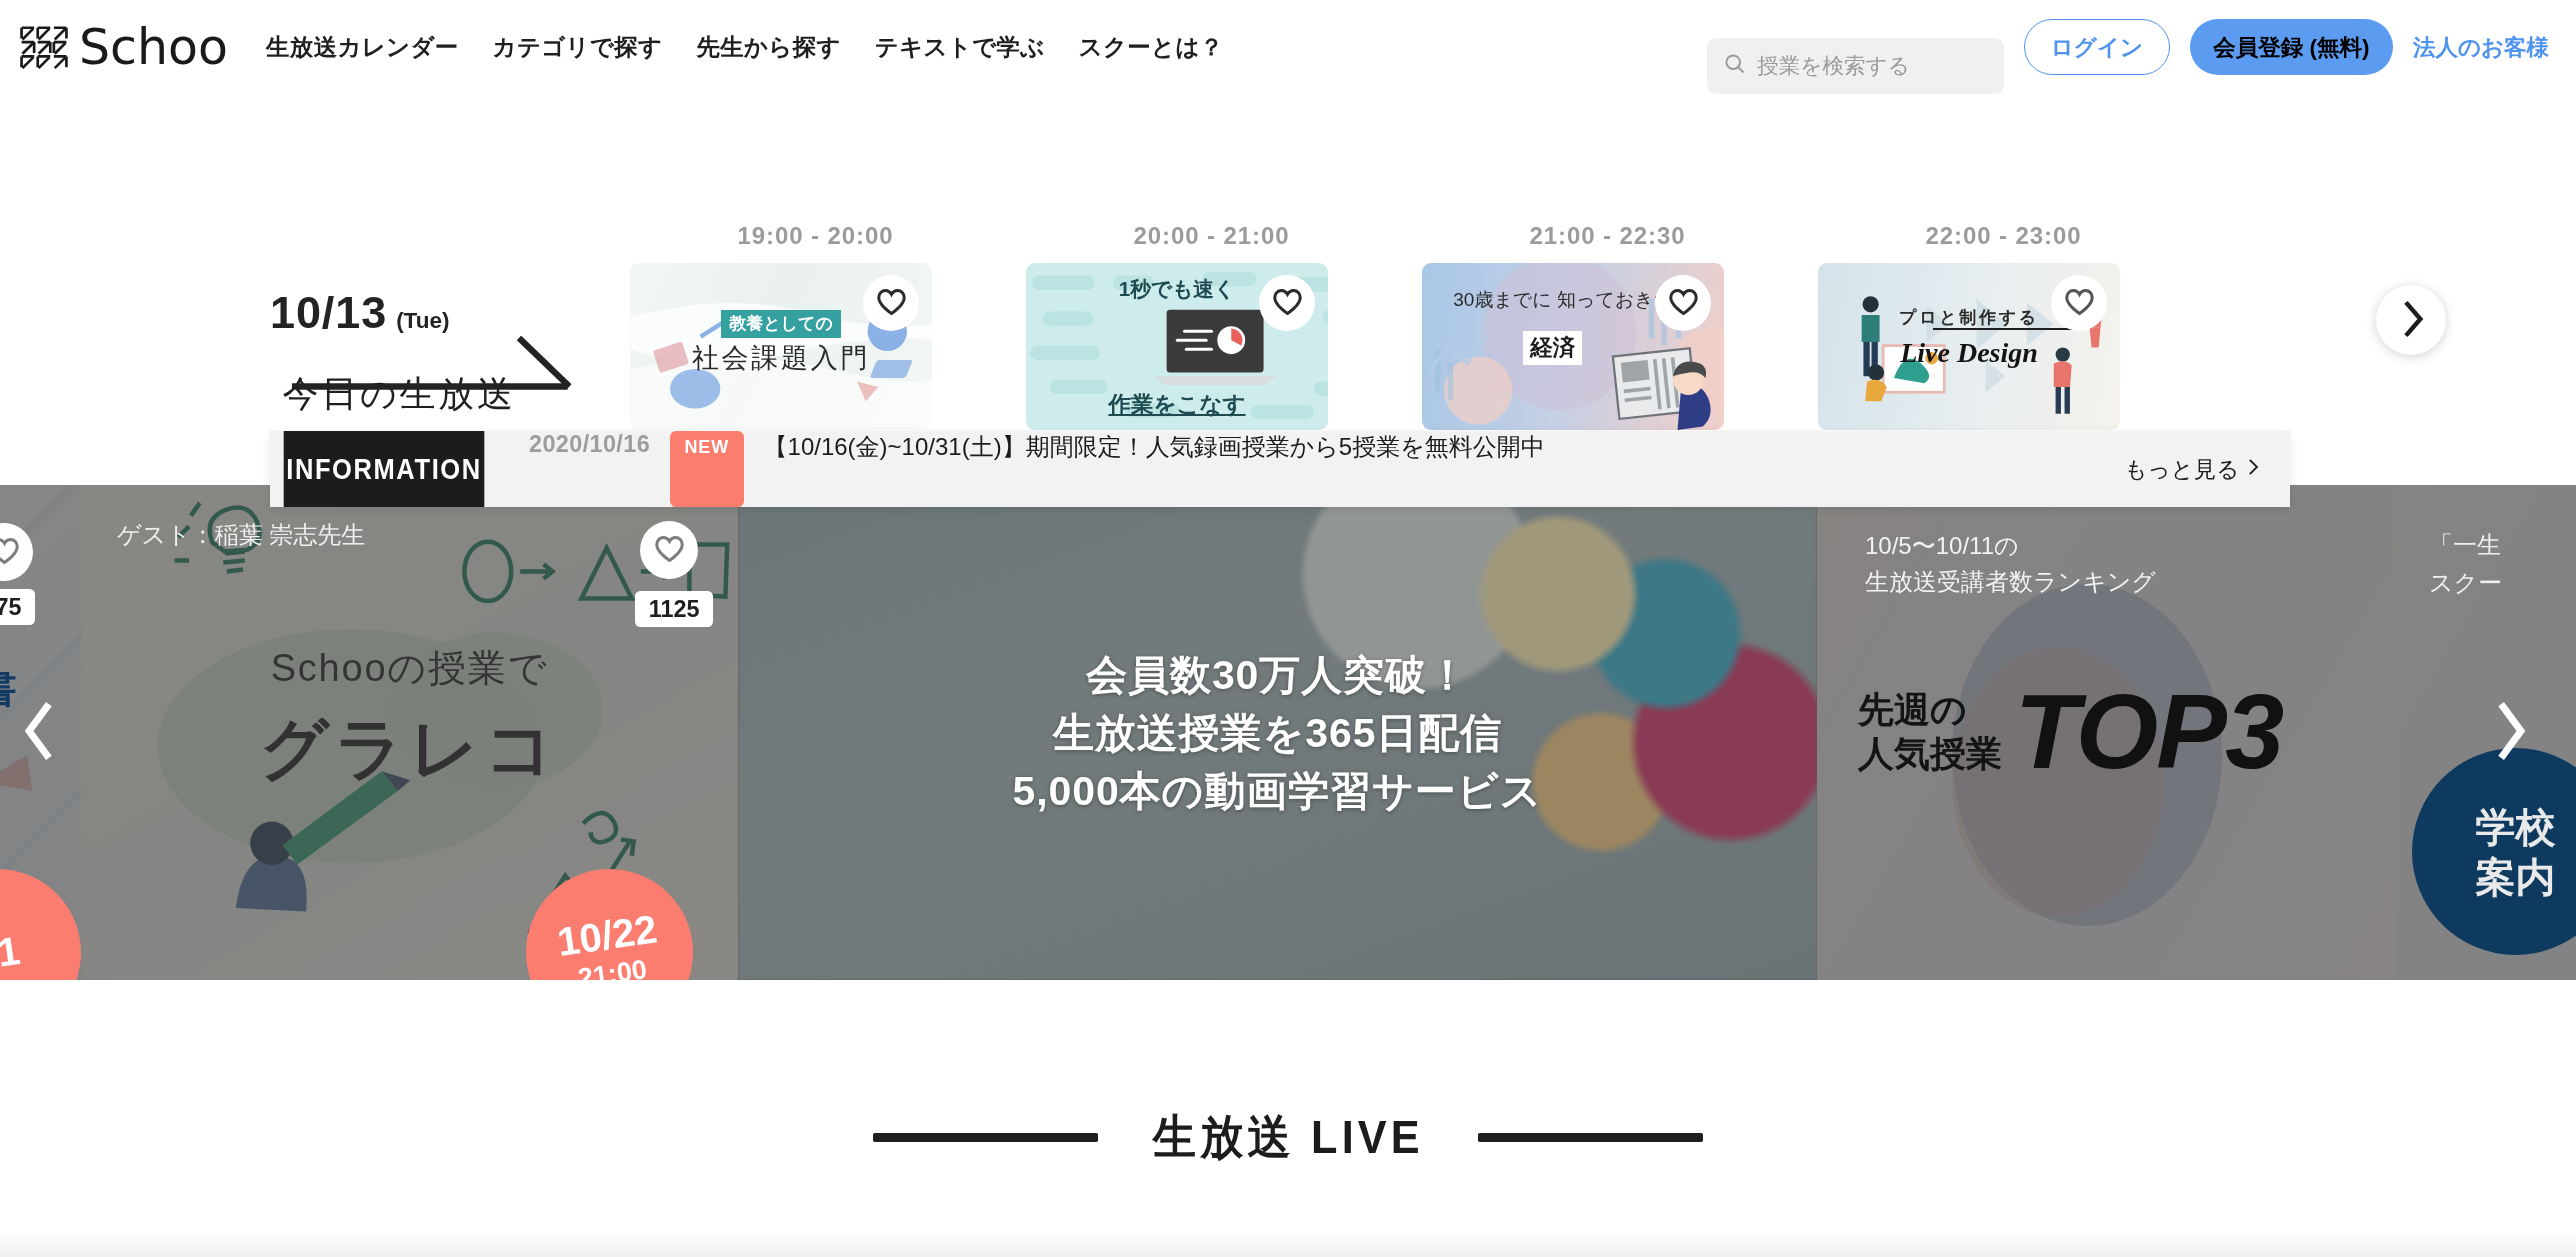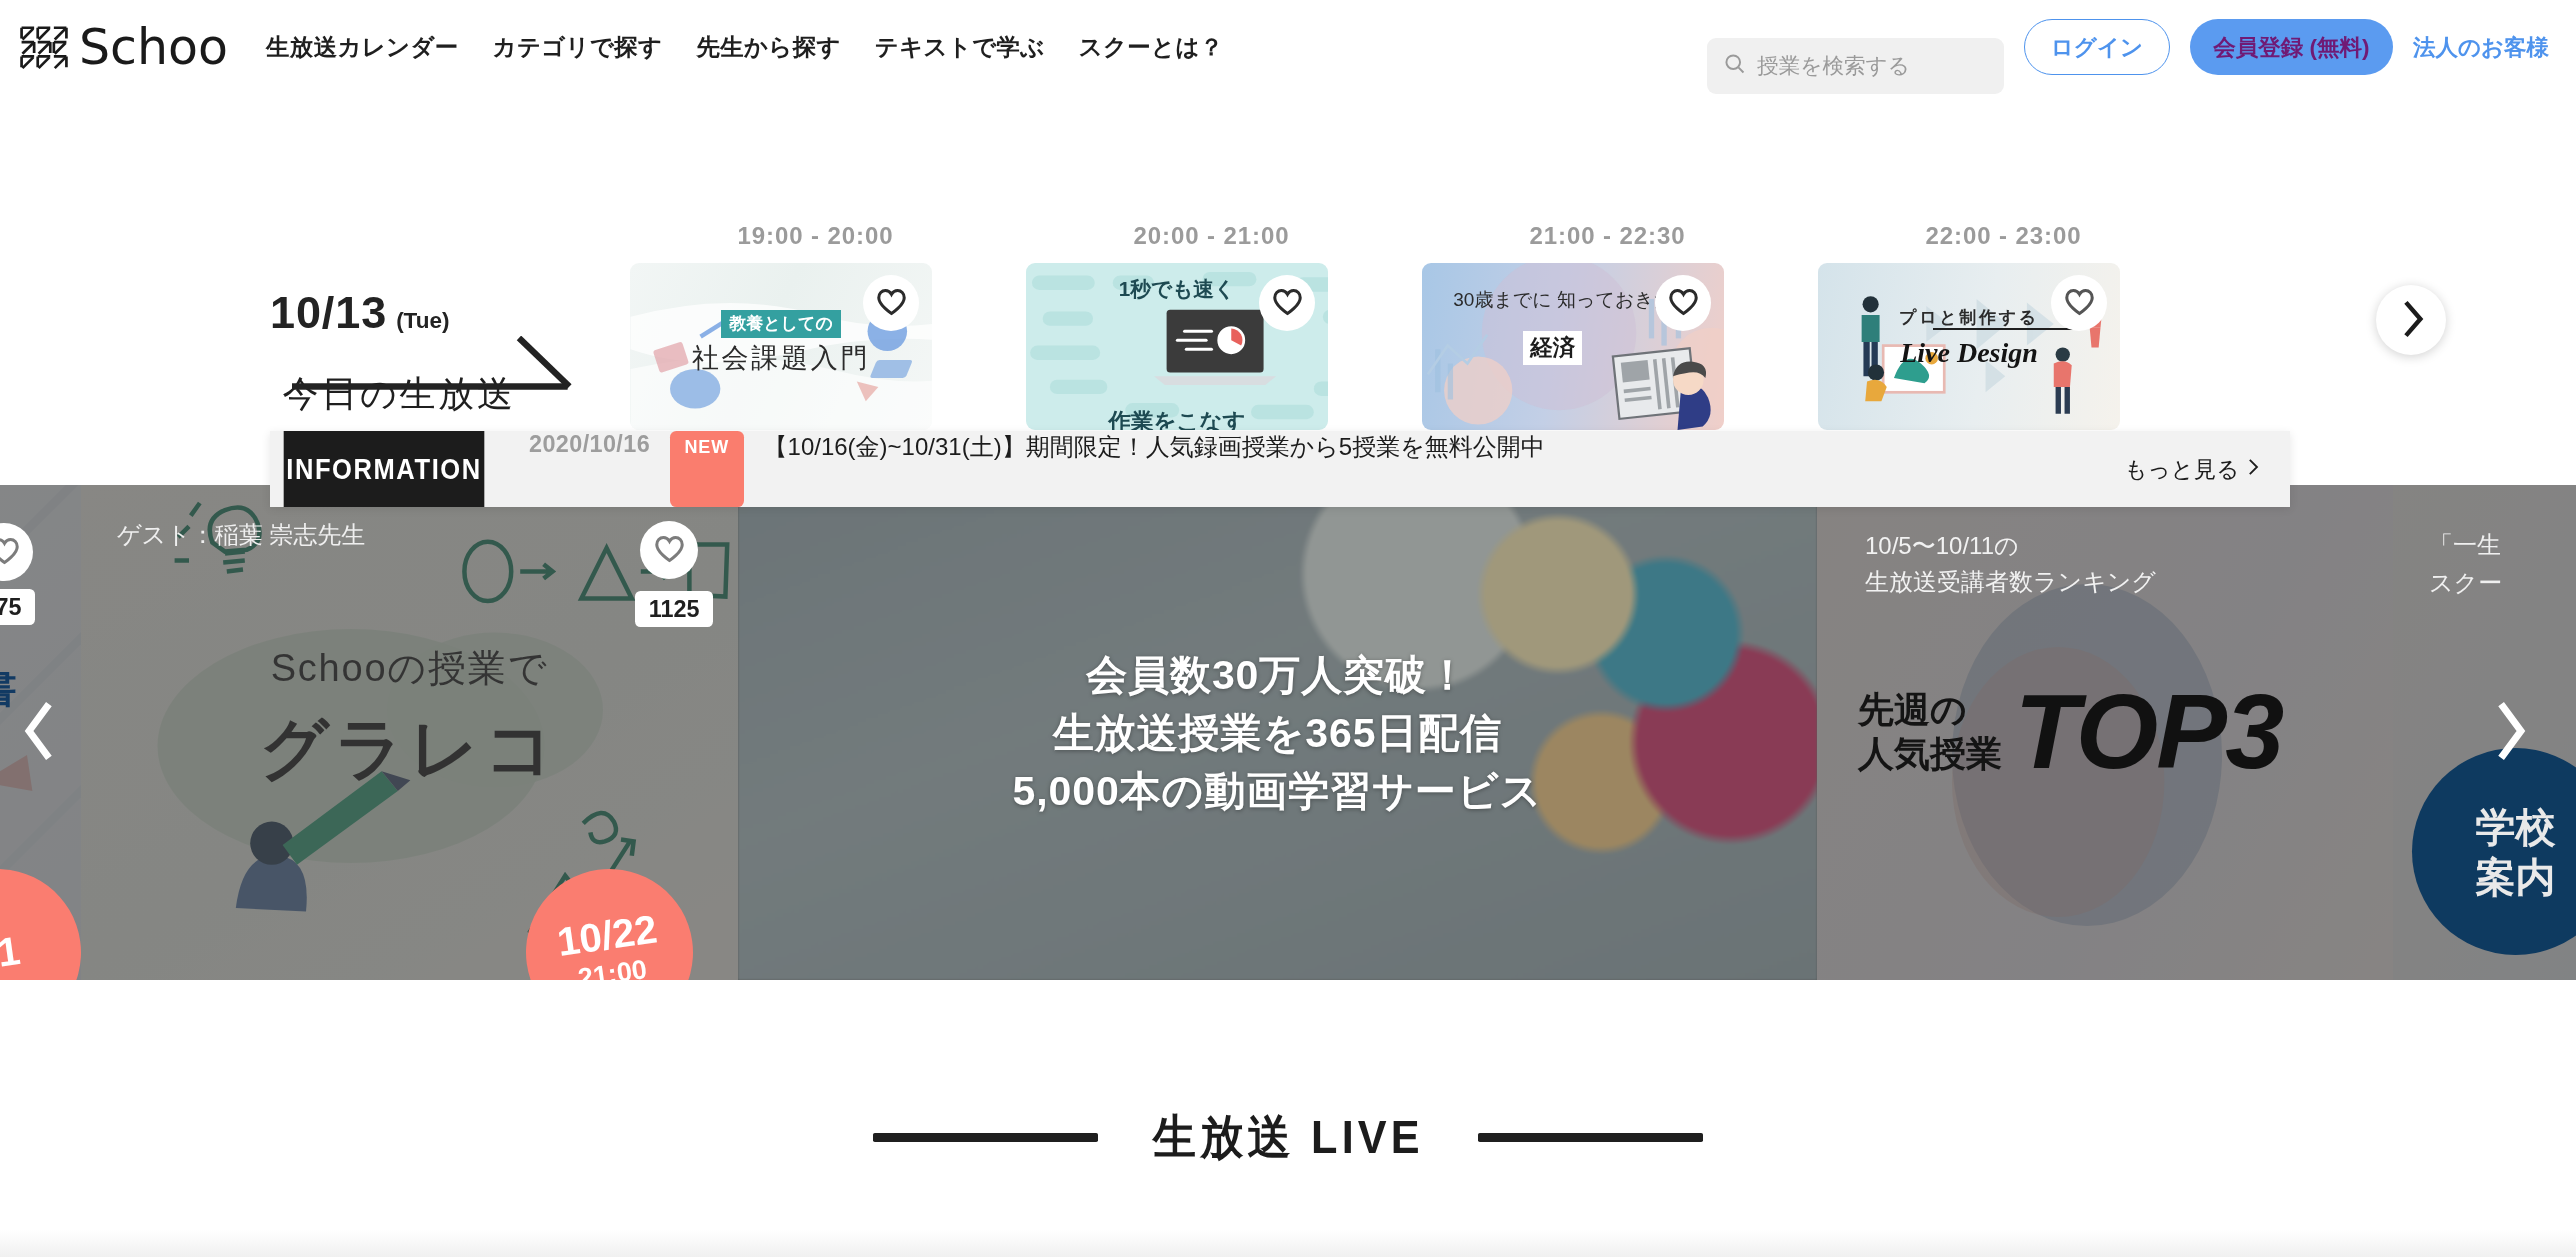--- a/index.html
+++ b/index.html
@@ -71,21 +71,21 @@
     color: #4e93ed;
     font-size: 22.5px; font-weight: 700;
     display: flex; align-items: center; justify-content: center;
     background: #fff; cursor: pointer;
     padding: 0 20px;
   }
   .btn-signup {
     height: 56px;
     border-radius: 31px;
     background: #5b9bf0;
-    color: #701a75;
+    color: #000000;
     font-size: 22.5px; font-weight: 700;
     display: flex; align-items: center; justify-content: center;
     padding: 0 23.4px; cursor: pointer; border: none;
     white-space: nowrap;
   }
   .link-corp {
     font-size: 22.5px; color: #4e93ed; font-weight: 700;
     white-space: nowrap; cursor: pointer;
   }
 
@@ -492,21 +492,21 @@
             <circle cx="78" cy="34" r="17" fill="#fff" stroke="#3b3b3b" stroke-width="3"></circle>
             <path d="M78 34 L78 21 A13 13 0 0 1 89 40 Z" fill="#e8615c"></path>
             <g stroke="#fff" stroke-width="3.4" stroke-linecap="round">
               <line x1="26" y1="24" x2="56" y2="24"></line>
                 <line x1="18" y1="34" x2="50" y2="34"></line>
                 <line x1="28" y1="44" x2="56" y2="44"></line>
             </g>
           </g>
         </svg>
         <div class="th-cap" style="top:12.6px;font-size:20.7px;color:#1e4a52;">1秒でも速く</div>
-        <div class="th-cap" style="top:143px;font-size:22.5px;color:#1e4a52;">作業をこなす</div>
+        <div class="th-cap" style="top:126px;font-size:22.5px;color:#1e4a52;text-decoration:underline;">作業をこなす</div>
         <div class="heart-btn">
           <span>
             <svg width="31" height="28" viewBox="0 0 24 22" fill="none" stroke="#2b2b2b" stroke-width="2.4">
               <path d="M12 20 C12 20 2 13.5 2 7.6 C2 4.3 4.4 2 7.2 2 C9.2 2 11 3.2 12 5 C13 3.2 14.8 2 16.8 2 C19.6 2 22 4.3 22 7.6 C22 13.5 12 20 12 20 Z"></path>
             </svg>
           </span>
         </div>
       </div>
       <div class="card-title">1秒でも速く作業をこなすパソコン仕事術-Windows版- 第1回</div>
     </div>

